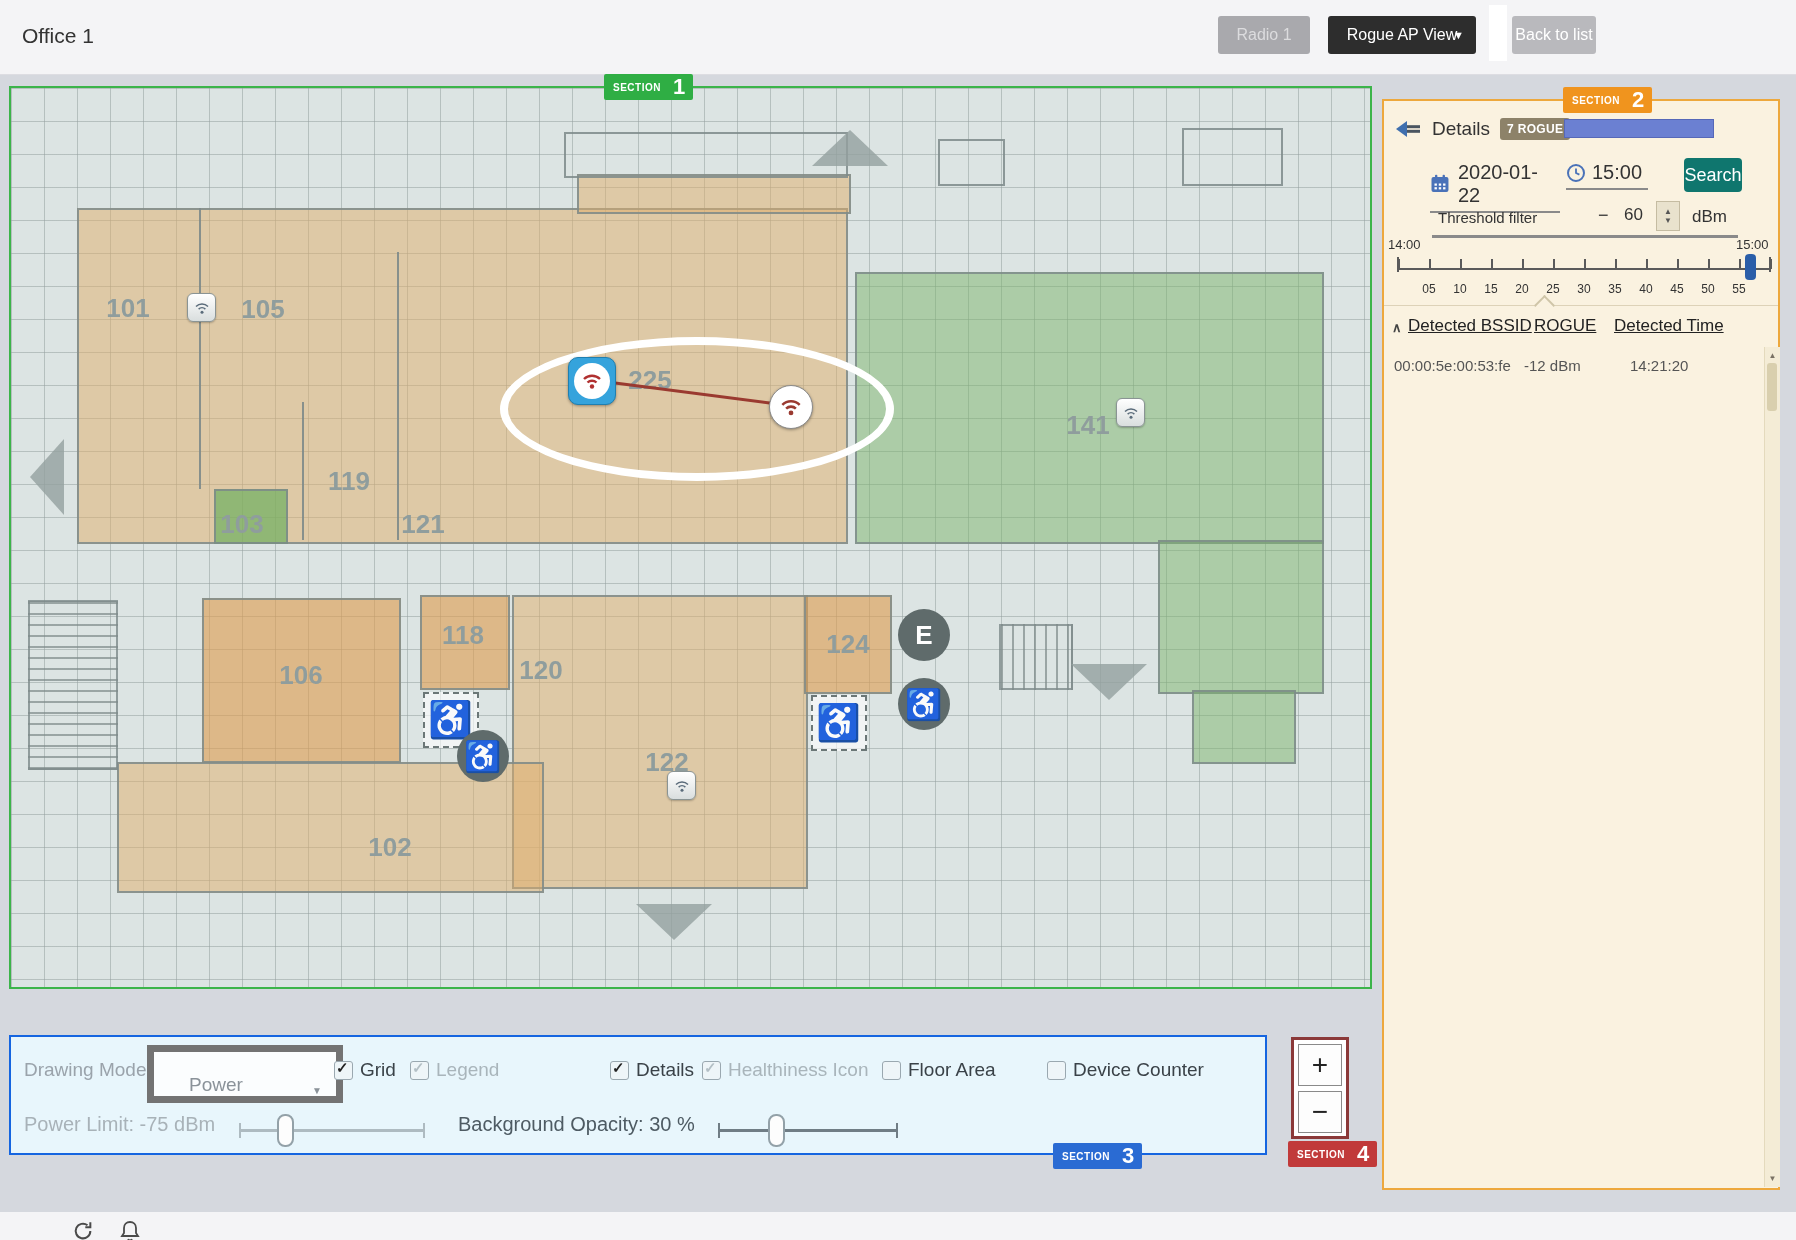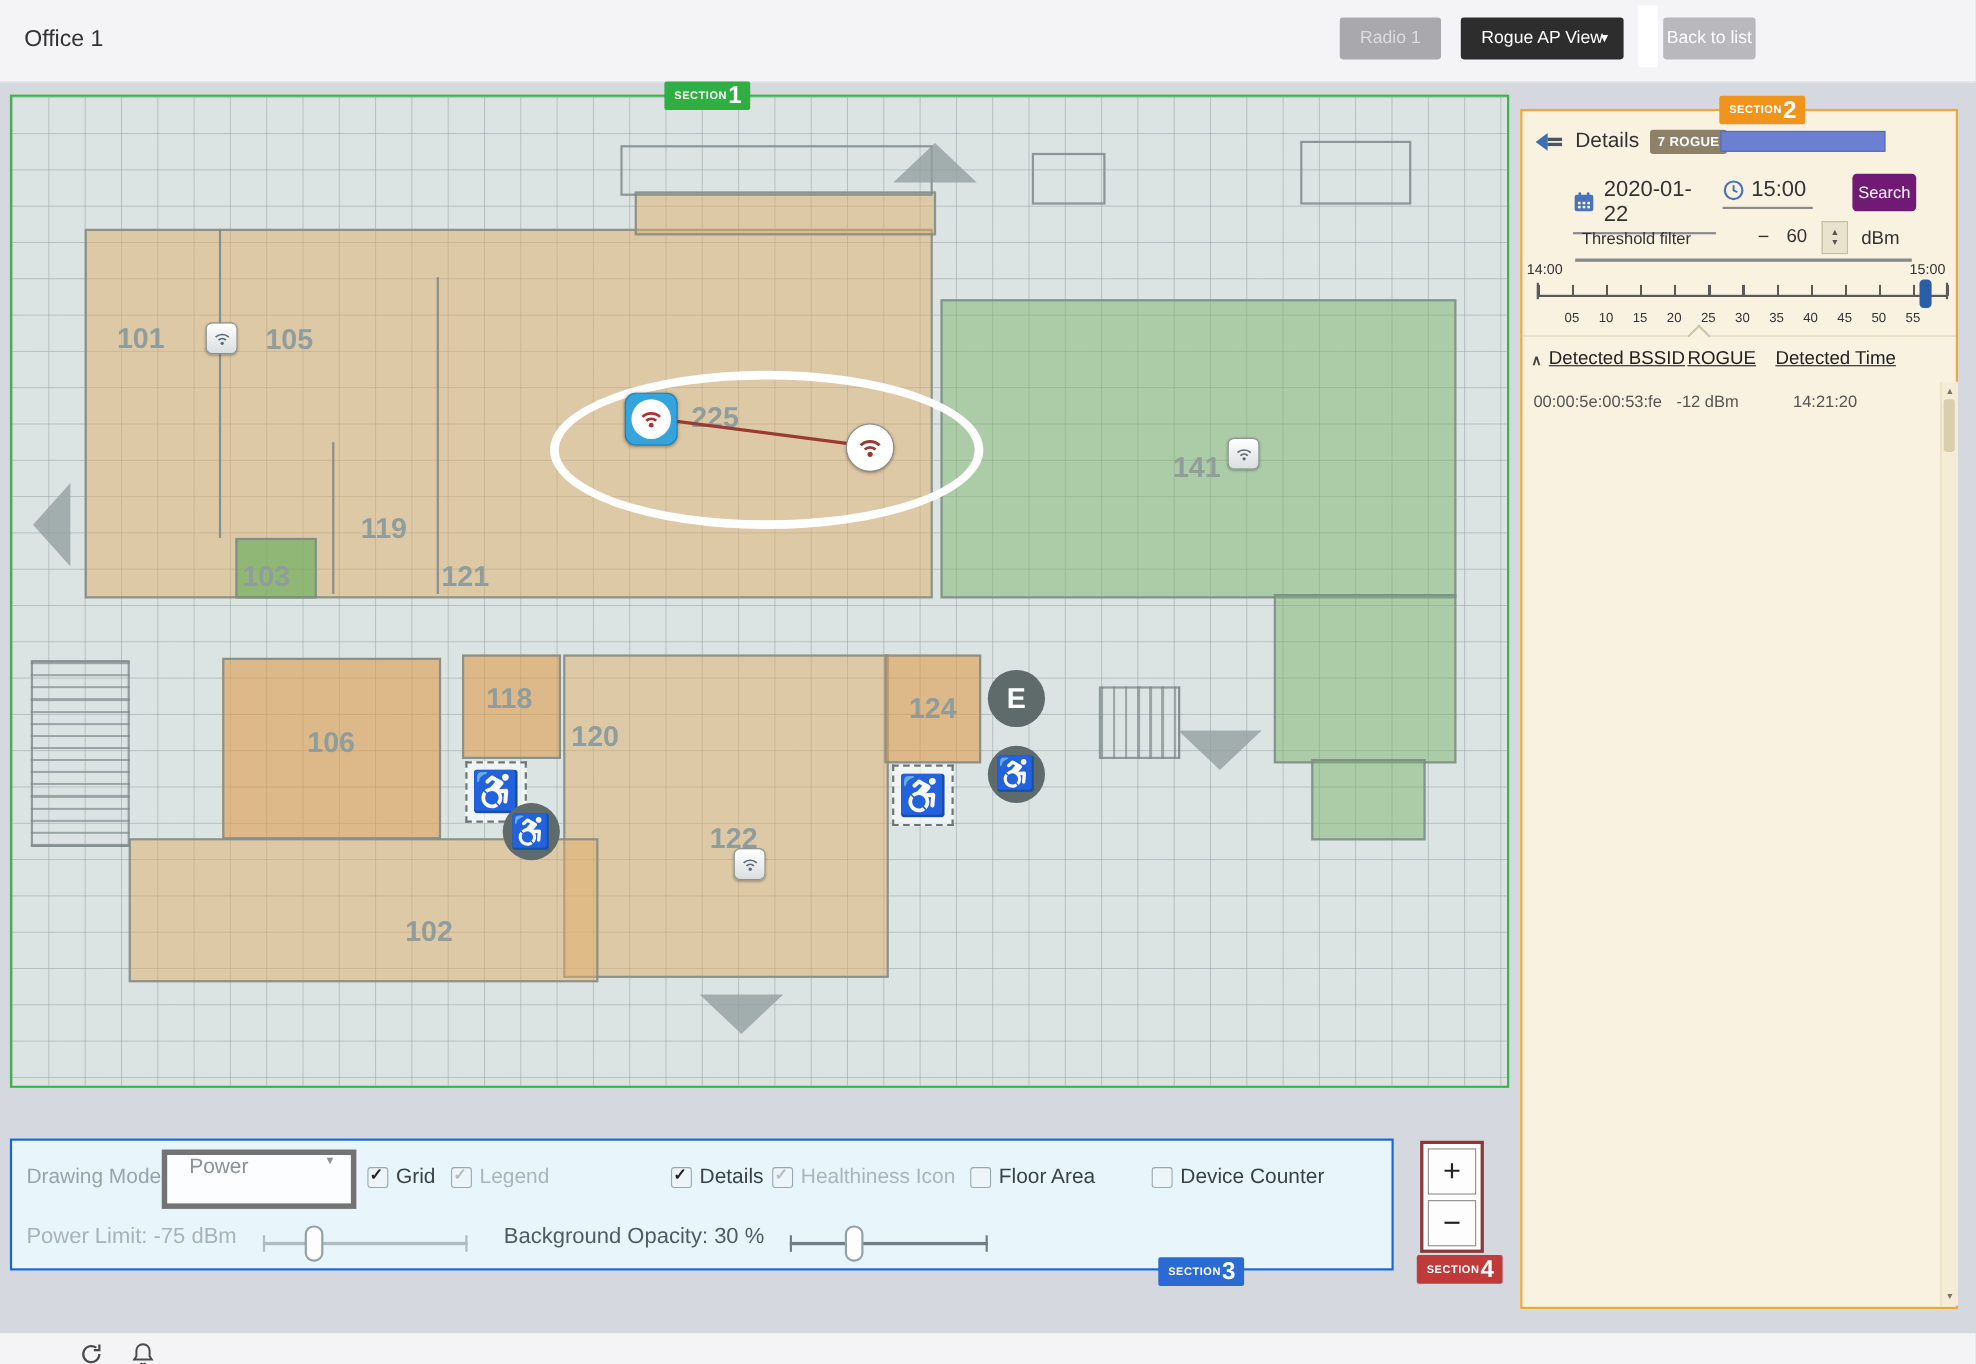--- a/index.html
+++ b/index.html
@@ -7,21 +7,21 @@
   
   #topbar{position:absolute;left:0;top:0;width:1796px;height:74px;background:#f4f4f6;border-bottom:1px solid #dddde2;}
   #page-title{position:absolute;left:22px;top:24px;font-size:21px;color:#333;}
   .topbtn{position:absolute;top:16px;height:38px;border-radius:3px;display:flex;align-items:center;justify-content:center;font-size:16px;cursor:pointer;}
   #radio-btn{left:1218px;width:92px;background:#a9a9ad;color:#dcdcde;}
   #view-btn{left:1328px;width:148px;background:#2d2d2d;color:#fff;}
   #view-btn .caret{position:absolute;right:12px;font-size:11px;color:#fff;}
   #back-white{position:absolute;left:1489px;top:5px;width:18px;height:56px;background:#fff;}
   #back-btn{left:1512px;width:84px;background:#b9b9bd;color:#fff;}
   
-  .secbadge{position:absolute;display:flex;align-items:center;gap:1px;color:#fff;padding:2px 8px 2px 9px;border-radius:2px;z-index:40;justify-content:flex-end;}
+  .secbadge{position:absolute;display:flex;align-items:center;gap:12px;color:#fff;padding:2px 8px 2px 9px;border-radius:2px;z-index:40;justify-content:flex-end;}
   .secbadge .w{font-size:10px;font-weight:bold;letter-spacing:.5px;}
   .secbadge .n{font-size:22px;font-weight:bold;line-height:22px;}
   
   #map{position:absolute;left:9px;top:86px;width:1359px;height:899px;border:2px solid #3cb44a;
     background-color:#dce4e3;
     background-image:linear-gradient(rgba(150,162,161,.55) 1px,transparent 1px),
                      linear-gradient(90deg,rgba(150,162,161,.55) 1px,transparent 1px);
     background-size:33px 33px;}
   .room{position:absolute;border:2px solid rgba(125,138,137,.85);}
   .tan{background:rgba(224,174,106,.5);}
@@ -61,22 +61,22 @@
   #panel{position:absolute;left:1382px;top:99px;width:398px;height:1091px;background:#faf2e0;
     border:2px solid #eda83d;box-sizing:border-box;}
   #panel .u2{border-bottom:2px solid #8a8a8a;}
   #details-row{position:absolute;left:12px;top:17px;display:flex;align-items:center;gap:10px;}
   #details-label{font-size:19px;color:#333;}
   #rogue-badge{background:#8d8269;color:#fff;font-size:12px;font-weight:bold;padding:4px 7px;border-radius:3px;letter-spacing:.3px;}
   #selection-bar{position:absolute;left:180px;top:18px;width:148px;height:17px;background:#6b80d2;border:1px solid #5668b8;}
   #date-field{position:absolute;left:46px;top:60px;width:130px;padding-bottom:4px;display:flex;gap:8px;align-items:center;}
   #time-field{position:absolute;left:182px;top:60px;width:82px;padding-bottom:4px;display:flex;gap:6px;align-items:center;}
   .dt-text{font-size:20px;color:#333;}
-  #search-btn{position:absolute;left:300px;top:57px;width:58px;height:34px;background:#701a75;color:#fff;
-    font-size:15px;border-radius:4px;display:flex;align-items:center;justify-content:center;cursor:pointer;}
+  #search-btn{position:absolute;left:300px;top:57px;width:58px;height:34px;background:#0f766e;color:#fff;
+    font-size:18px;border-radius:4px;display:flex;align-items:center;justify-content:center;cursor:pointer;}
   #threshold-row{position:absolute;left:48px;top:100px;width:306px;height:34px;border-bottom:3px solid #8a8a8a;}
   #threshold-label{position:absolute;left:6px;top:8px;font-size:15px;color:#333;}
   #threshold-sign{position:absolute;left:166px;top:4px;font-size:18px;color:#333;}
   #threshold-value{position:absolute;left:192px;top:4px;font-size:17px;color:#333;}
   #threshold-spinner{position:absolute;left:224px;top:0px;width:22px;height:28px;background:#e9e2cd;border:1px solid #c5bca2;
     display:flex;flex-direction:column;align-items:center;justify-content:center;cursor:pointer;}
   #threshold-spinner span{font-size:8px;color:#555;line-height:9px;}
   #threshold-unit{position:absolute;left:260px;top:6px;font-size:17px;color:#333;}
   #tl-start{position:absolute;left:4px;top:136px;font-size:13px;color:#333;}
   #tl-end{position:absolute;left:352px;top:136px;font-size:13px;color:#333;}
@@ -93,22 +93,22 @@
   #sort-caret{position:absolute;left:8px;top:219px;font-size:13px;color:#444;font-weight:bold;}
   .td{position:absolute;top:256px;font-size:15px;color:#555;}
   #panel-scrollbar{position:absolute;left:380px;top:246px;width:15px;height:840px;background:#f4ecd6;border-left:1px solid #e4dabd;}
   #panel-scrollbar .up,#panel-scrollbar .dn{position:absolute;left:0;width:15px;text-align:center;font-size:8px;color:#7a7264;}
   #panel-scrollbar .up{top:4px;}  #panel-scrollbar .dn{bottom:4px;}
   #panel-scrollbar .thumb{position:absolute;left:2px;top:16px;width:10px;height:48px;background:#d9cfae;border-radius:3px;}
   
   #controls{position:absolute;left:9px;top:1035px;width:1258px;height:120px;background:#e8f6fc;
     border:2px solid #1565e0;box-sizing:border-box;}
   #dm-label{position:absolute;left:13px;top:22px;font-size:19px;color:#9aa3ab;}
-  #dm-select{position:absolute;left:136px;top:8px;width:167px;height:44px;background:#fbfdfe;border:5px solid #737373;
-    display:flex;align-items:flex-start;cursor:pointer;}
+  #dm-select{position:absolute;left:136px;top:8px;width:167px;height:44px;background:#fbfdfe;border:7px solid #737373;
+    display:flex;align-items:flex-end;cursor:pointer;padding-left:15px;}
   #dm-select .val{margin-left:20px;font-size:19px;color:#8a9299;}
   #dm-select .caret{position:absolute;right:14px;font-size:10px;color:#8a9299;}
   .cb{position:absolute;top:22px;display:flex;align-items:center;gap:7px;cursor:pointer;}
   .cbbox{width:17px;height:17px;border:1px solid #9aa8b0;border-radius:3px;background:#eef5f8;position:relative;}
   .cbbox.on::after{content:"\2713";position:absolute;left:1px;top:-3px;font-size:15px;font-weight:bold;color:#222;}
   .cbbox.dim::after{content:"\2713";position:absolute;left:1px;top:-3px;font-size:15px;font-weight:bold;color:#b3bfc5;}
   .cblbl{font-size:19px;color:#3a4248;}
   .cb.disabled .cblbl{color:#a9b5bb;}
   #pl-label{position:absolute;left:13px;top:76px;font-size:20px;color:#a8b2b8;}
   #bo-label{position:absolute;left:447px;top:76px;font-size:20px;color:#4e5b63;}

